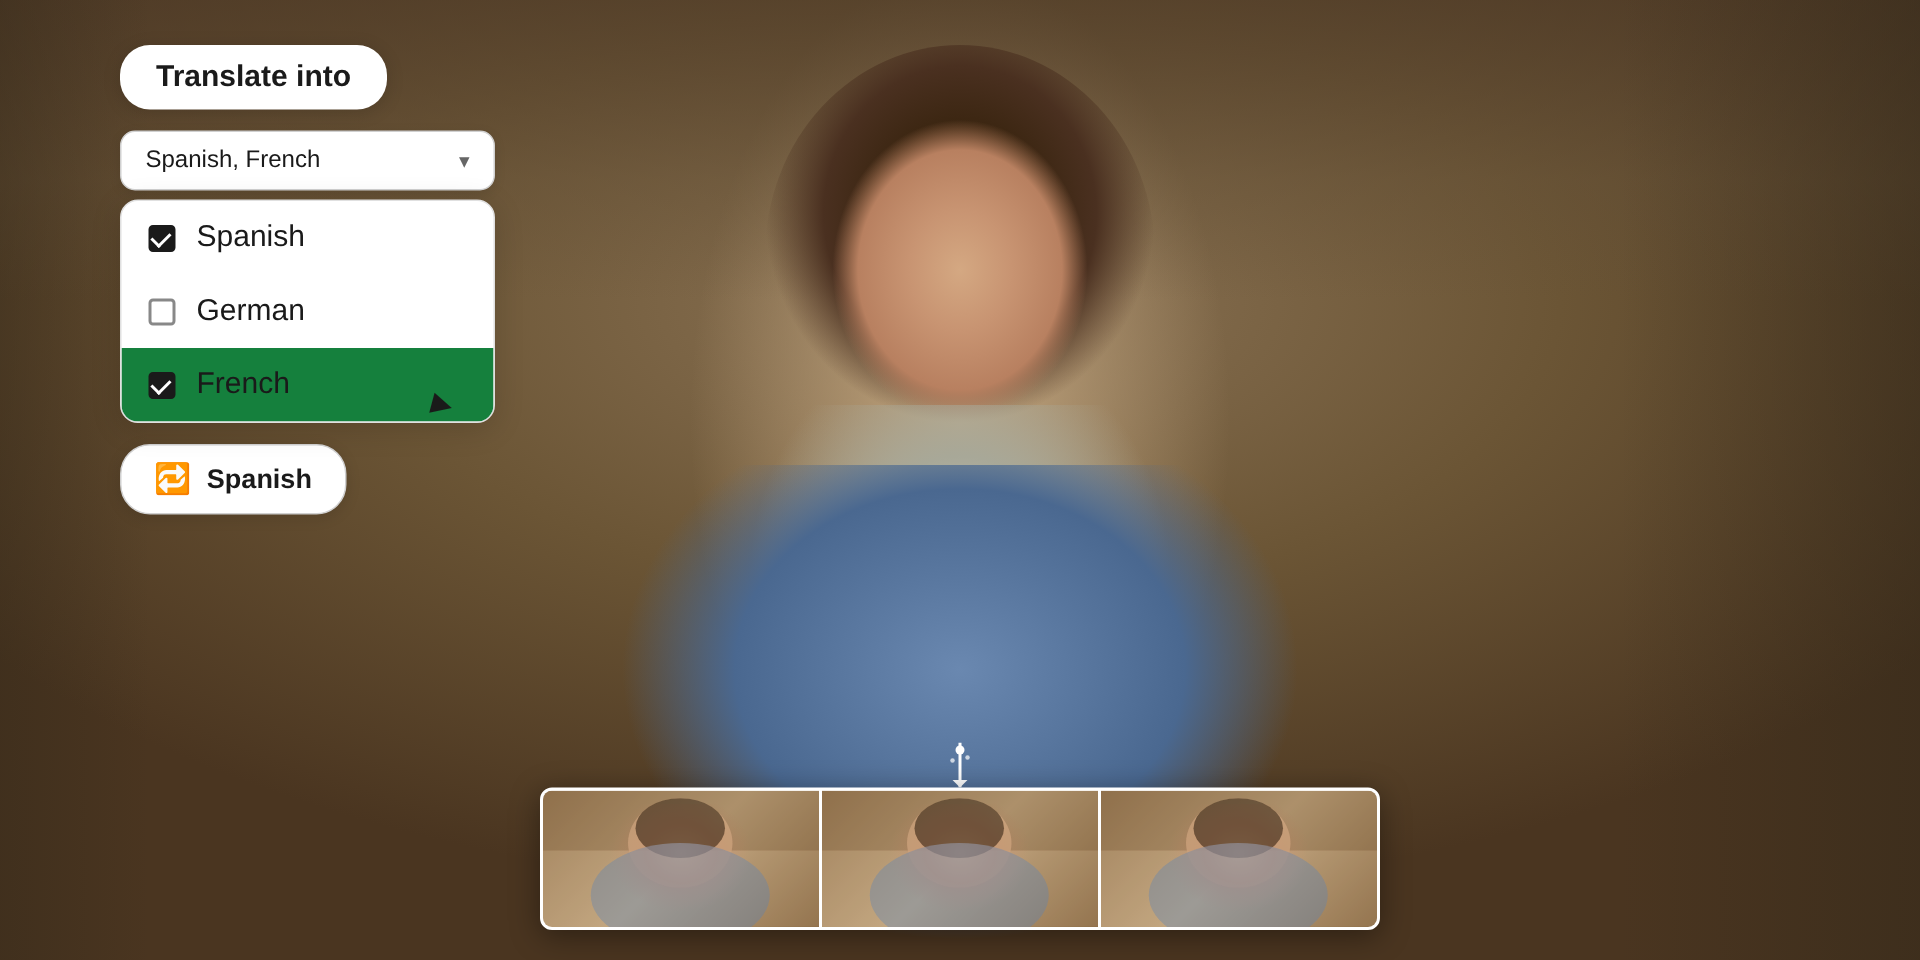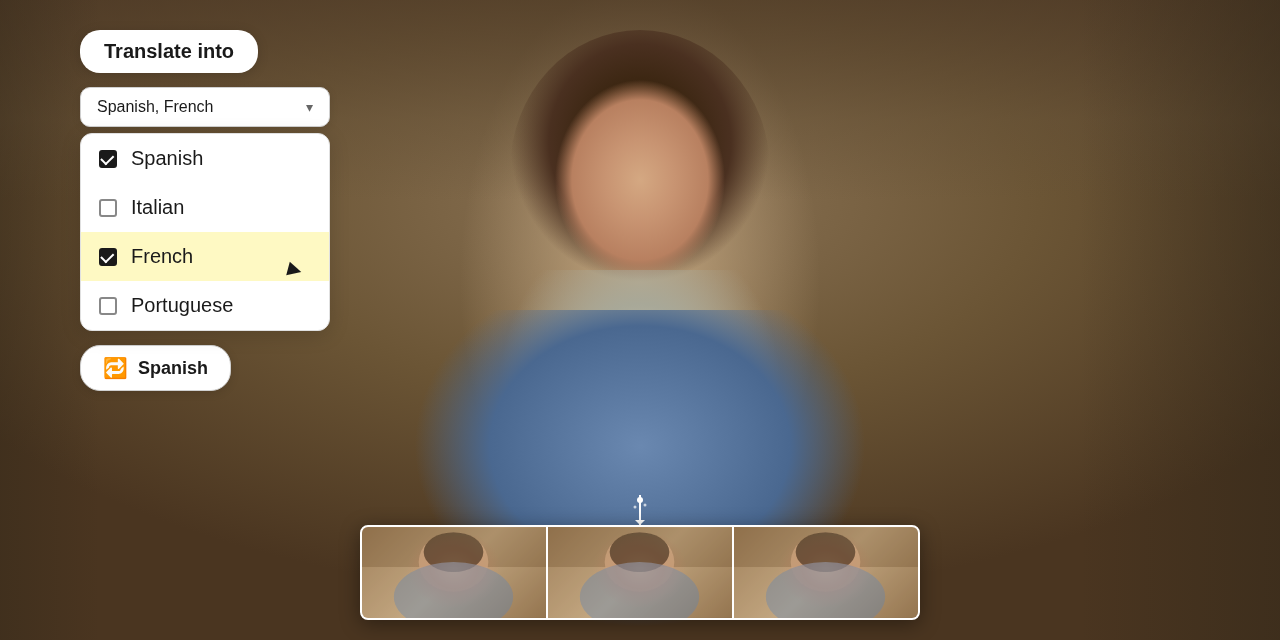--- a/index.html
+++ b/index.html
@@ -225,21 +225,21 @@
       padding: 13px 18px;
       gap: 14px;
       cursor: pointer;
       font-size: 20px;
       color: #1a1a1a;
       transition: background 0.1s;
     }
 
     .dropdown-item:hover,
     .dropdown-item.hovered {
-      background: #fef9c3;
+      background: #15803d;
     }
 
     .checkbox {
       width: 18px;
       height: 18px;
       border: 2px solid #888;
       border-radius: 3px;
       display: flex;
       align-items: center;
       justify-content: center;
@@ -352,33 +352,29 @@
 
     <div class="dropdown-menu">
 
       <div class="dropdown-item">
         <div class="checkbox checked"></div>
         <span>Spanish</span>
       </div>
 
       <div class="dropdown-item">
         <div class="checkbox"></div>
-        <span>Italian</span>
+        <span>German</span>
       </div>
 
       <div class="dropdown-item hovered">
         <div class="checkbox checked"></div>
         <span>French</span>
       </div>
 
 
-      <div class="dropdown-item">
-        <div class="checkbox"></div>
-        <span>Portuguese</span>
-      </div>
 
     </div>
   </div>
 
   
   <button class="generate-btn">
     <span class="generate-icon">🔁</span>
     <span>Spanish</span>
   </button>
 

